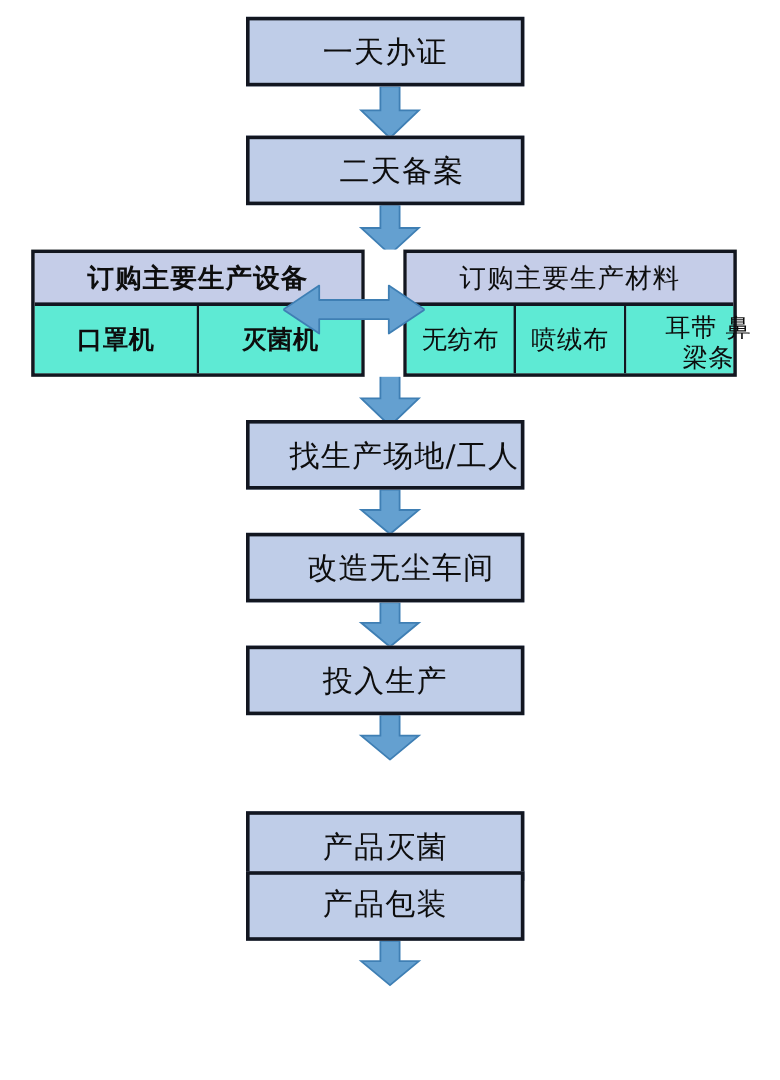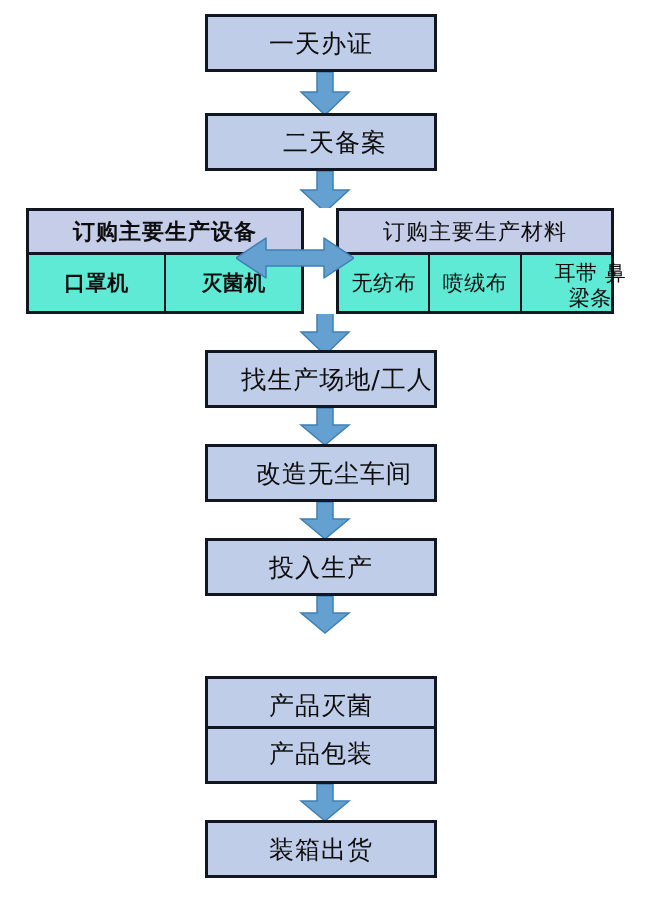--- a/index.html
+++ b/index.html
@@ -266,17 +266,14 @@
   <div class="node" style="top:726px;font-family:Liberation Mono, monospace;">
     <span class="label">产品包装</span>
   </div>
 
   <div class="v-arrow" style="top:784px; height:38px;">
     <svg viewBox="0 0 56 38" preserveAspectRatio="none">
       <polygon points="20,0 36,0 36,17 52,17 28,37 4,17 20,17" fill="#64a0d0" stroke="#3f7fb4" stroke-width="1.5"></polygon>
     </svg>
   </div>
 
-  <div class="node" style="top:820px;">
-    <span class="label">装箱出货</span>
-  </div>
 
 </div>
 
 </body></html>

